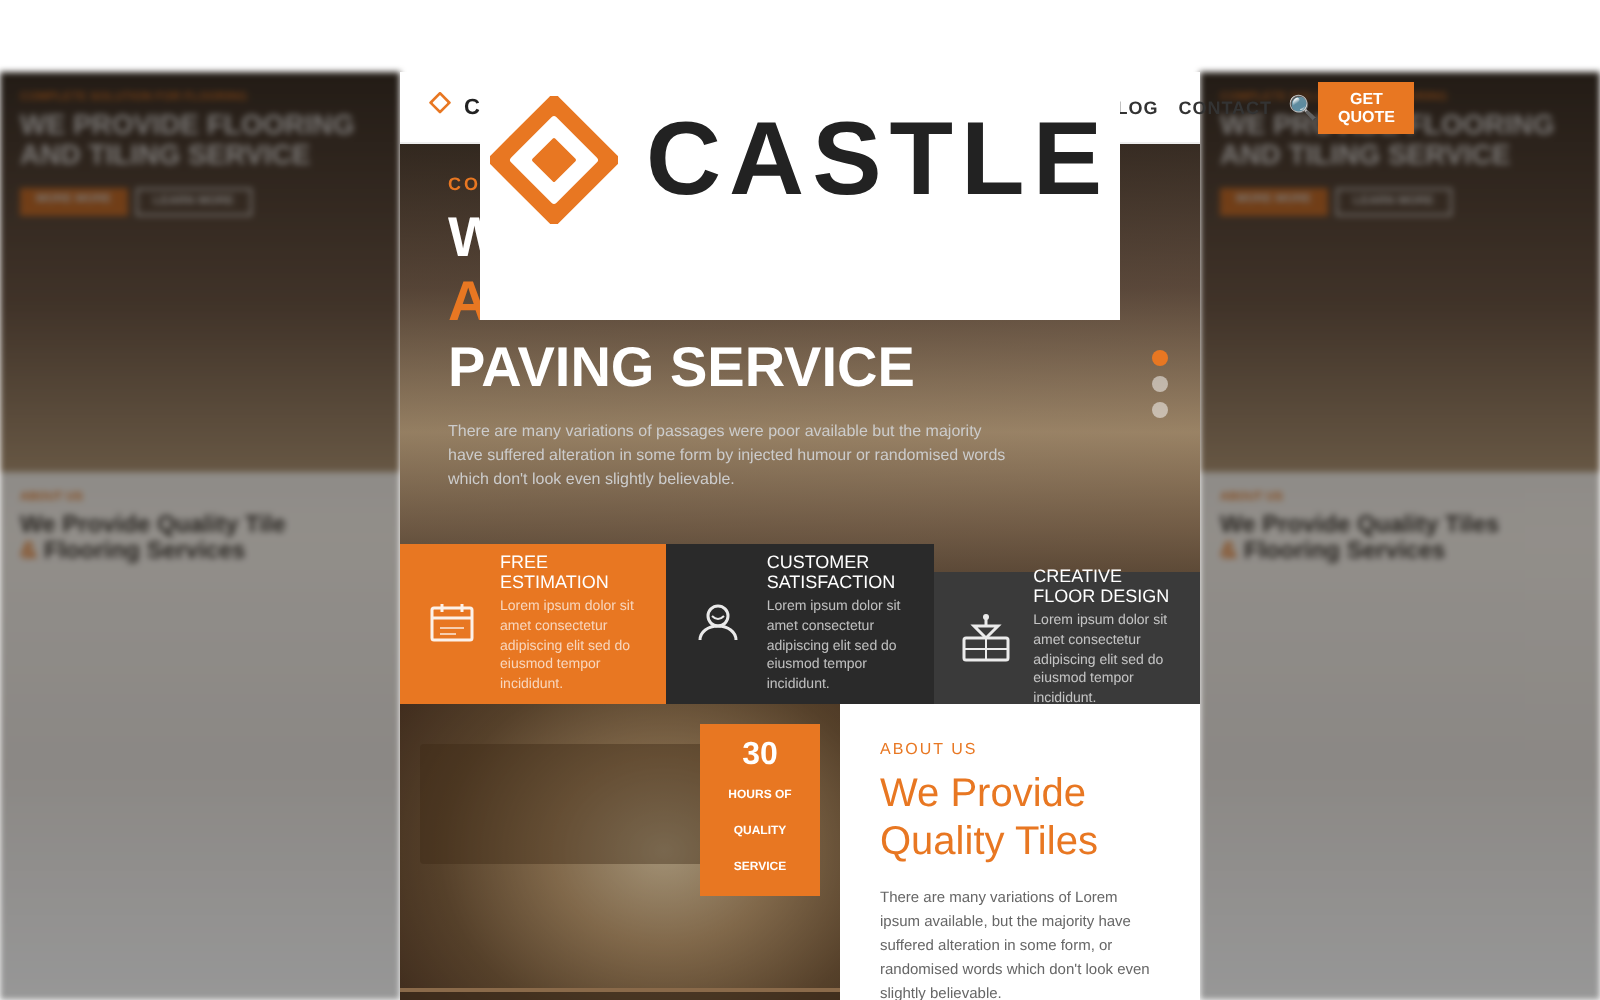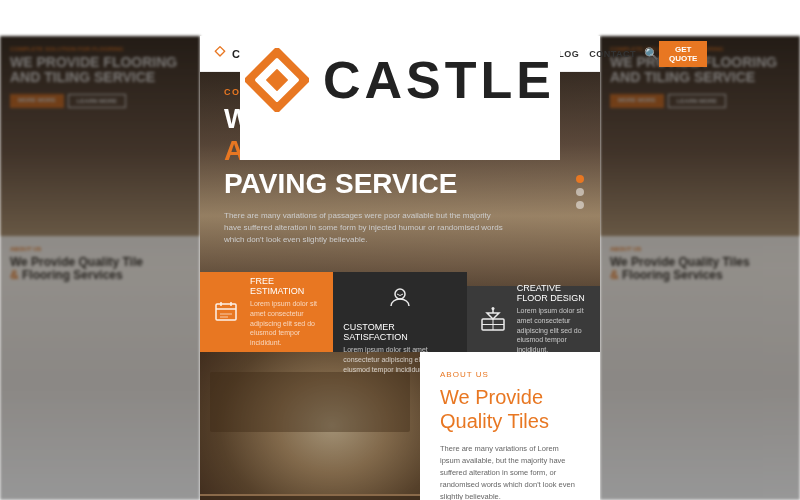--- a/index.html
+++ b/index.html
@@ -205,21 +205,21 @@
       z-index: 50;
     }
     .feature-card {
       flex: 1;
       display: flex;
       align-items: center;
       padding: 10px 10px;
       gap: 8px;
     }
     .feature-card:nth-child(1) { background: #e87722; }
-    .feature-card:nth-child(2) { background: #2a2a2a; flex-direction: column; }
+    .feature-card:nth-child(2) { background: #2a2a2a; }
     .feature-card:nth-child(3) { background: #3a3a3a; margin-top: 14px; }
     .feature-icon {
       width: 32px; height: 32px;
       flex-shrink: 0;
       display: flex;
       align-items: center;
       justify-content: center;
       font-size: 20px;
       color: #fff;
       opacity: 0.9;
@@ -474,20 +474,25 @@
       <div class="about-image-inner"></div>
 
       <div style="position:absolute;inset:0;z-index:2;background:
         linear-gradient(rgba(0,0,0,0.3),rgba(0,0,0,0.3)),
         radial-gradient(ellipse at 60% 40%, #e8d0a8 0%, #b8956a 30%, #7a5c3c 60%, #4a3020 100%);">
       </div>
 
       <div style="position:absolute;bottom:0;left:0;right:0;height:40px;background:#3a2a1a;z-index:3;opacity:0.7;"></div>
       <div style="position:absolute;bottom:40px;left:0;right:0;height:2px;background:#8a6a4a;z-index:3;"></div>
       <div style="position:absolute;top:20px;left:10px;right:10px;height:60px;background:rgba(60,40,20,0.4);z-index:3;border-radius:2px;"></div>
+      <div class="about-badge">
+        <span class="about-badge-num">30</span>
+        <span class="about-badge-text">Hours Of</span>
+        <span class="about-badge-text">Quality Service</span>
+      </div>
     </div>
     <div class="about-content">
       <p class="about-label">ABOUT US</p>
       <h2 class="about-title">
         <span>We Provide Quality</span> <span style="color:#e87722;">Tiles</span><br>
       </h2>
       <p class="about-desc">There are many variations of Lorem ipsum available, but the majority have suffered alteration in some form, or randomised words which don't look even slightly believable.</p>
 
     </div>
   </section>

